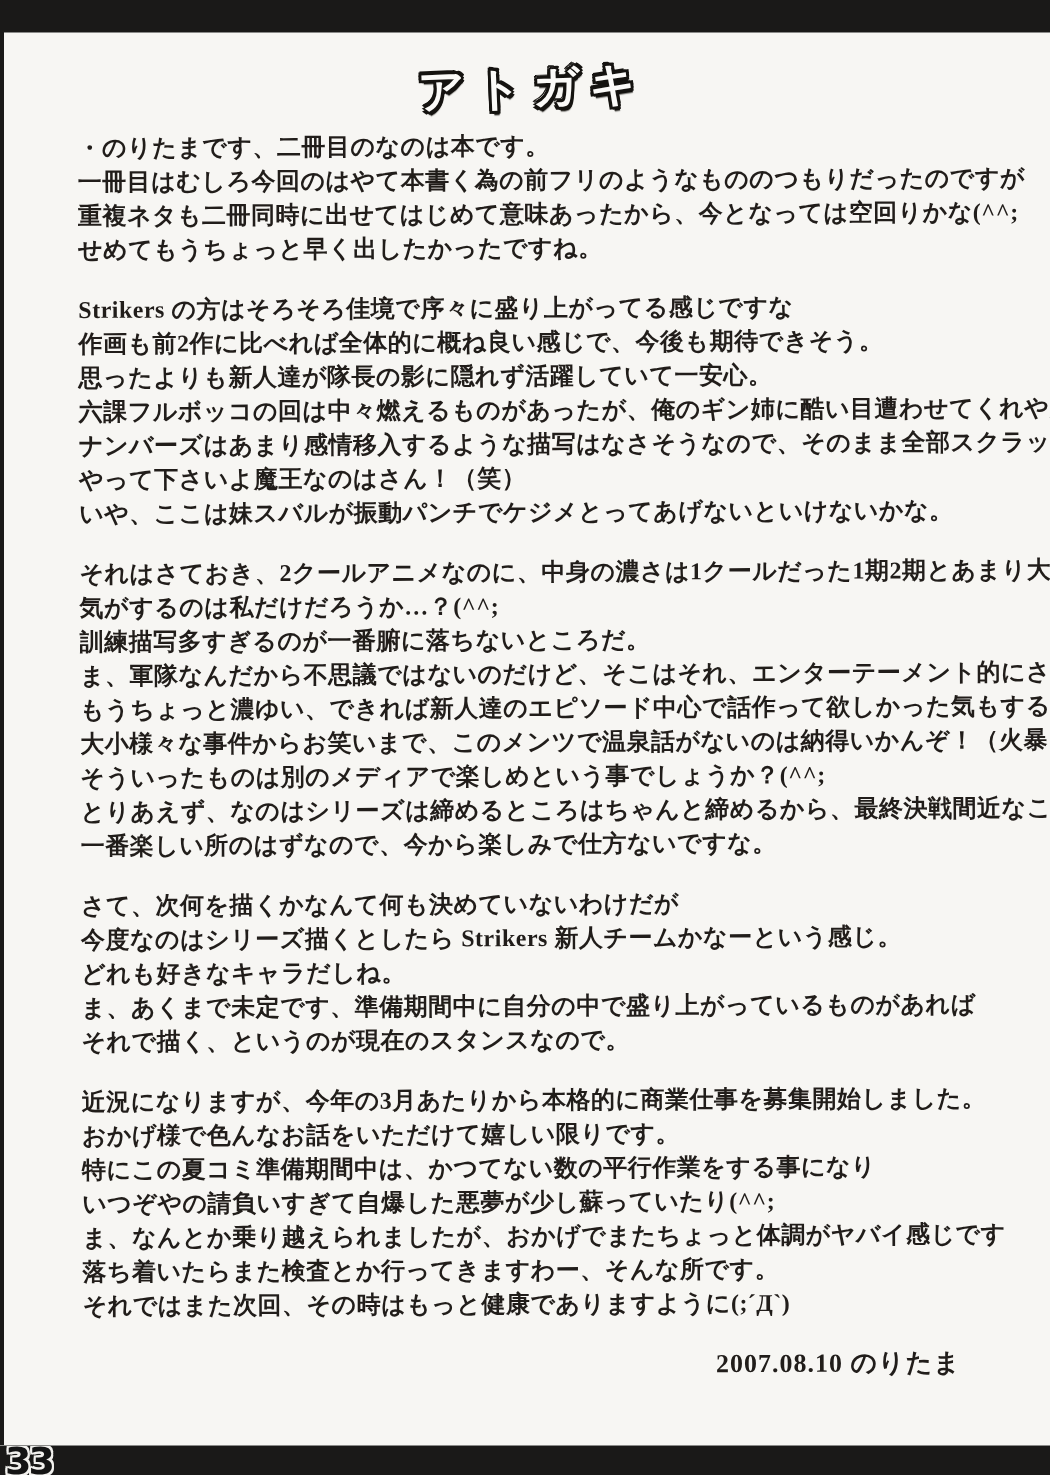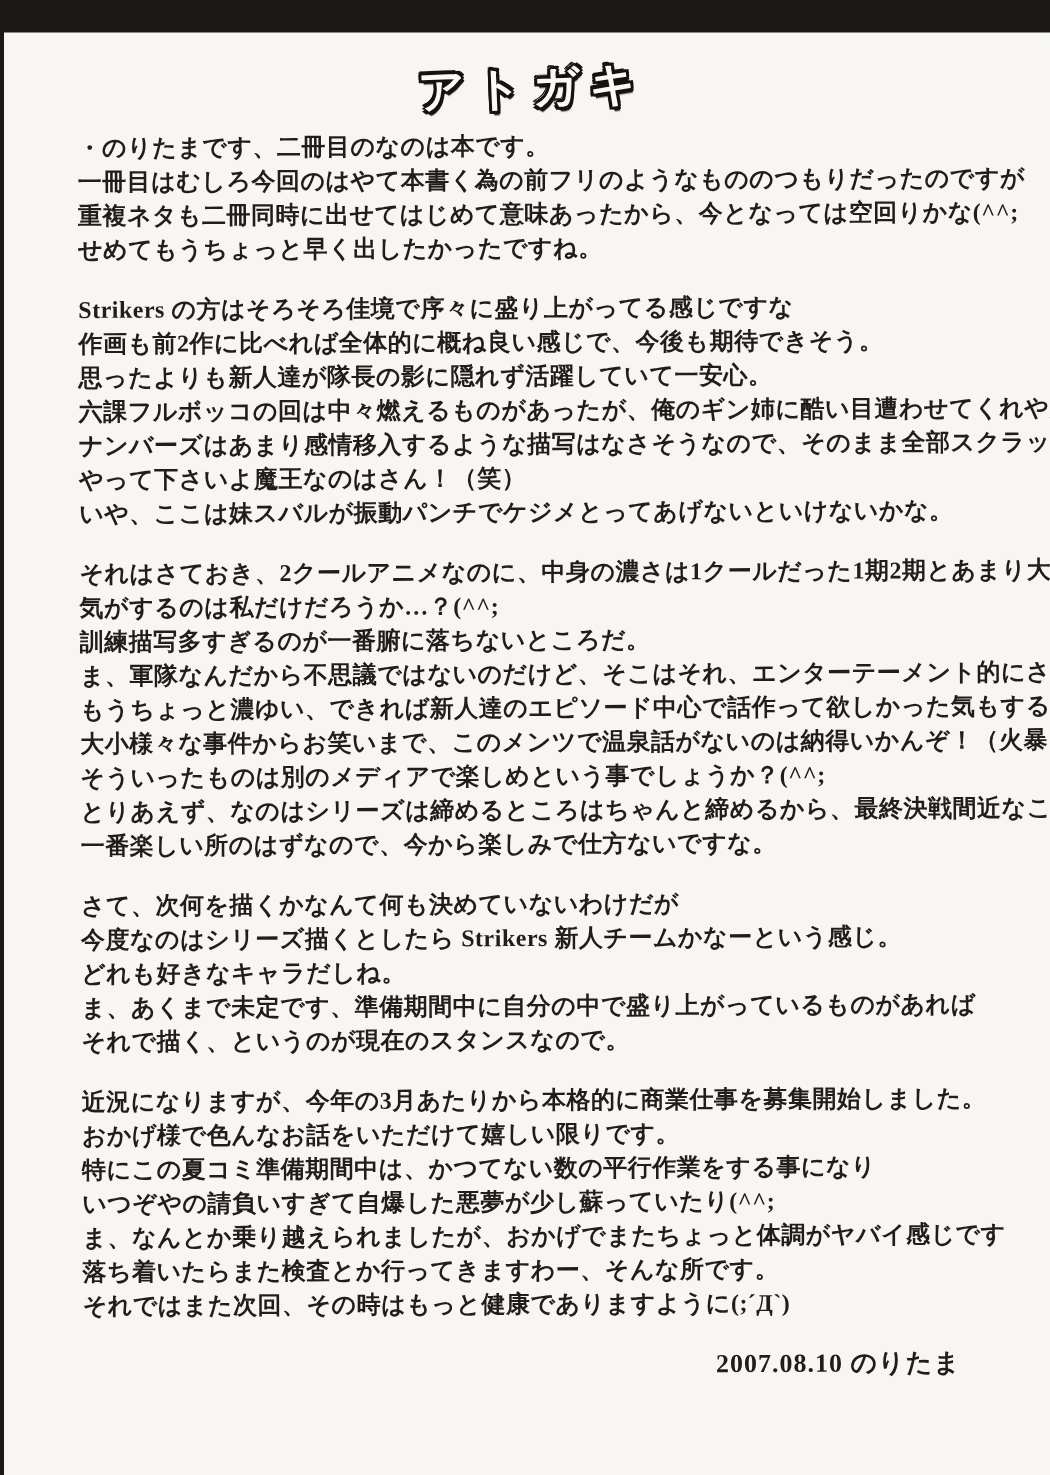--- a/index.html
+++ b/index.html
@@ -153,13 +153,16 @@
         <div class="text-line">特にこの夏コミ準備期間中は、かつてない数の平行作業をする事になり</div>
         <div class="text-line">いつぞやの請負いすぎて自爆した悪夢が少し蘇っていたり(^^;</div>
         <div class="text-line">ま、なんとか乗り越えられましたが、おかげでまたちょっと体調がヤバイ感じです</div>
         <div class="text-line">落ち着いたらまた検査とか行ってきますわー、そんな所です。</div>
         <div class="text-line">それではまた次回、その時はもっと健康でありますように(;´Д`)</div>
       </div>
 
     <div class="signature">2007.08.10 のりたま</div>
   </div>
 
+  <div class="bottom-bar">
+    <span class="page-num">33</span>
+  </div>
 </div>
 
 </body></html>

